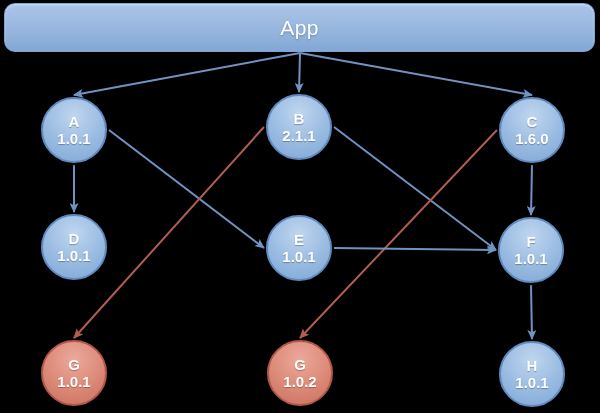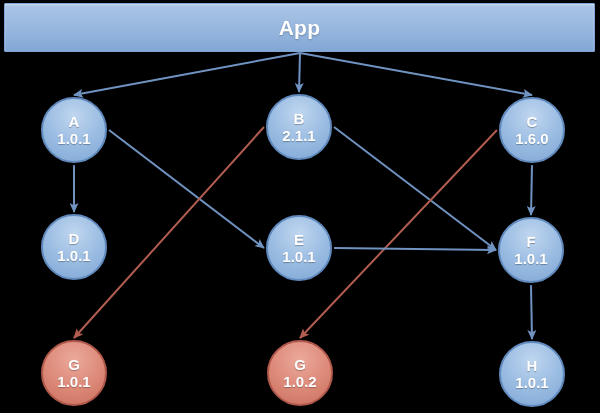--- a/index.html
+++ b/index.html
@@ -4,26 +4,26 @@
 <style>
   html,body{margin:0;padding:0;background:#000;}
   .stage{
     position:relative;width:600px;height:413px;overflow:hidden;
     background:var(--bg,#000);
     font-family:"Liberation Sans",sans-serif;
     -webkit-font-smoothing:antialiased;
   }
   .app-bar{
     position:absolute;left:4px;top:3px;width:589px;height:47px;
-    border-radius:1px;
+    border-radius:11px;
     border:1px solid var(--bar-border,#7ea2d1);
     background:linear-gradient(180deg,var(--bar-top,#abc4e6) 0%,#96b6de 55%,var(--bar-bottom,#82a7d5) 100%);
     box-shadow:inset 0 1px 2px rgba(255,255,255,.45), 0 2px 3px rgba(0,0,0,.6);
     display:flex;align-items:center;justify-content:center;
-    color:var(--text,#fff);font-size:21px;font-weight:700;letter-spacing:.3px;
+    color:var(--text,#fff);font-size:21px;font-weight:400;letter-spacing:.3px;
     text-shadow:0 1px 2px rgba(0,0,0,.25);
   }
   svg.edges{position:absolute;left:0;top:0;}
   .node{
     position:absolute;border-radius:50%;box-sizing:border-box;
     display:flex;flex-direction:column;align-items:center;justify-content:center;
     color:var(--text,#fff);font-size:15px;font-weight:700;line-height:17px;text-align:center;
     text-shadow:0 1px 1px rgba(0,0,0,.3);
     box-shadow:0 2px 3px rgba(0,0,0,.55);
   }

